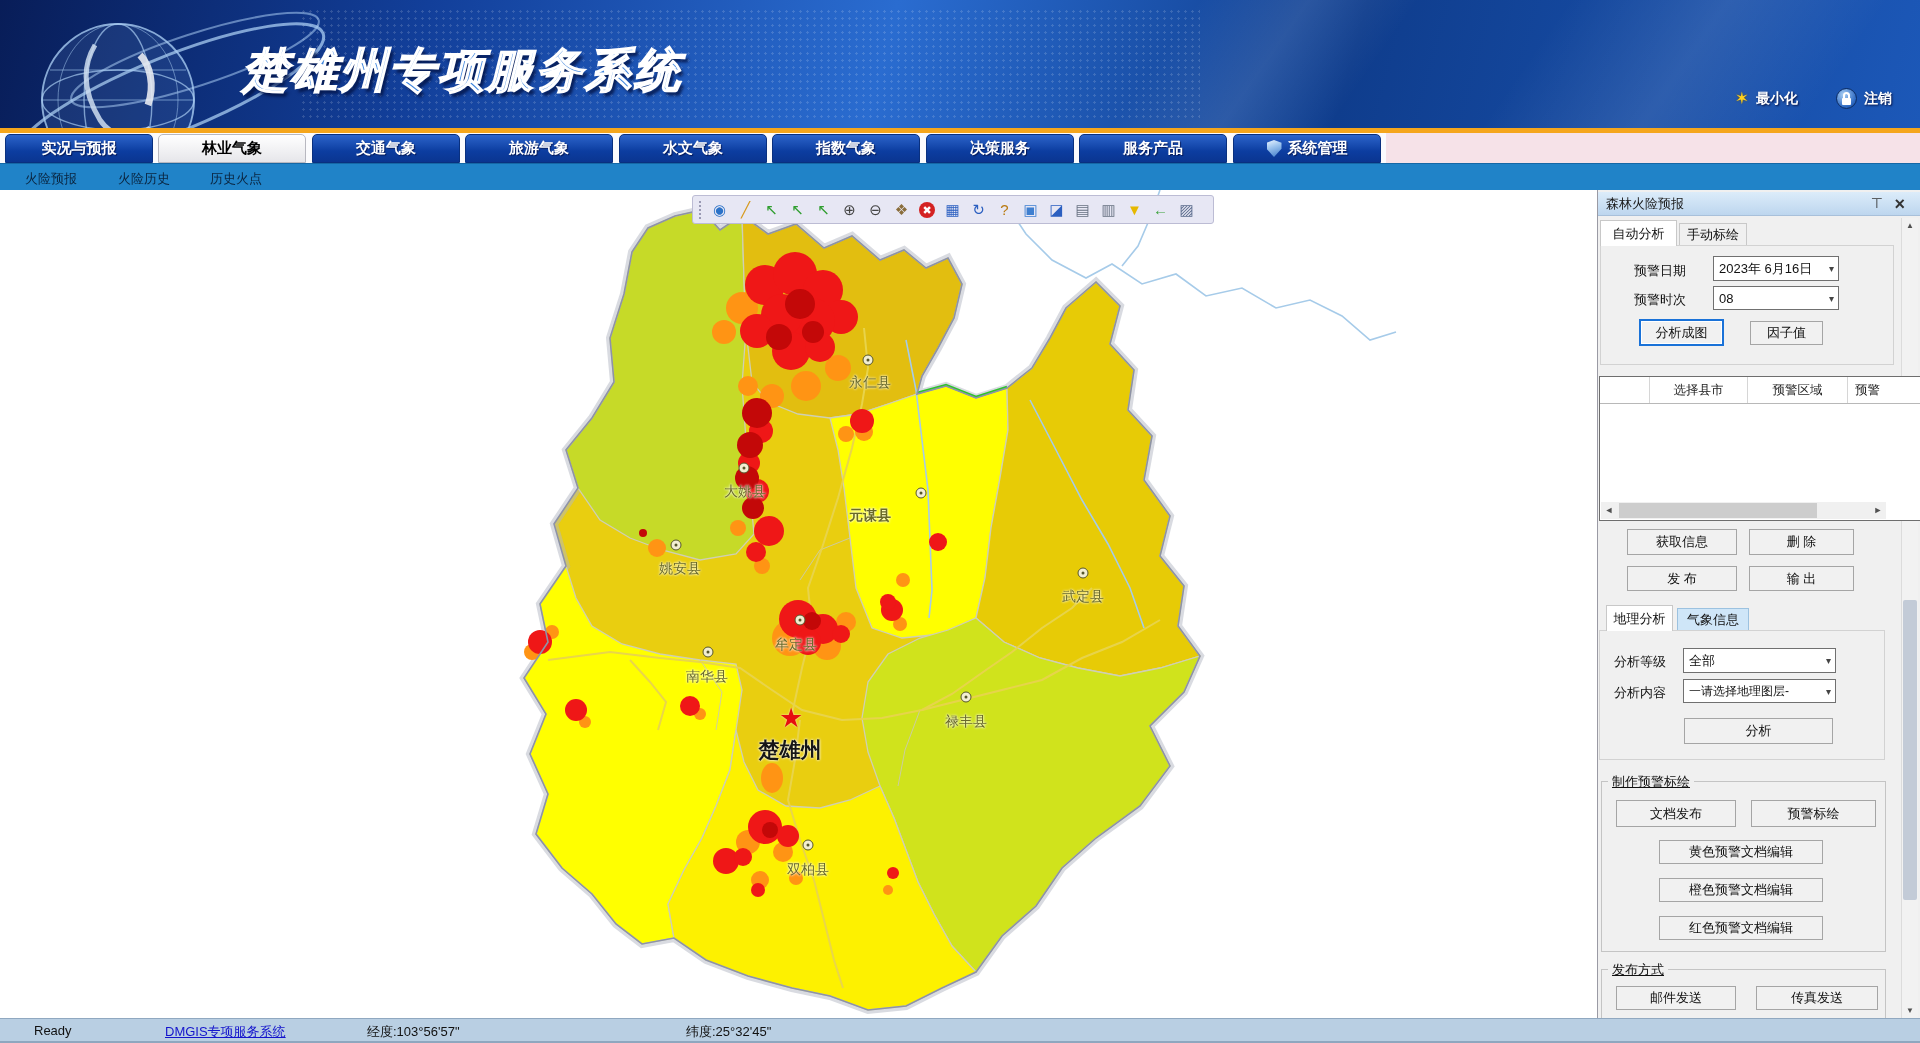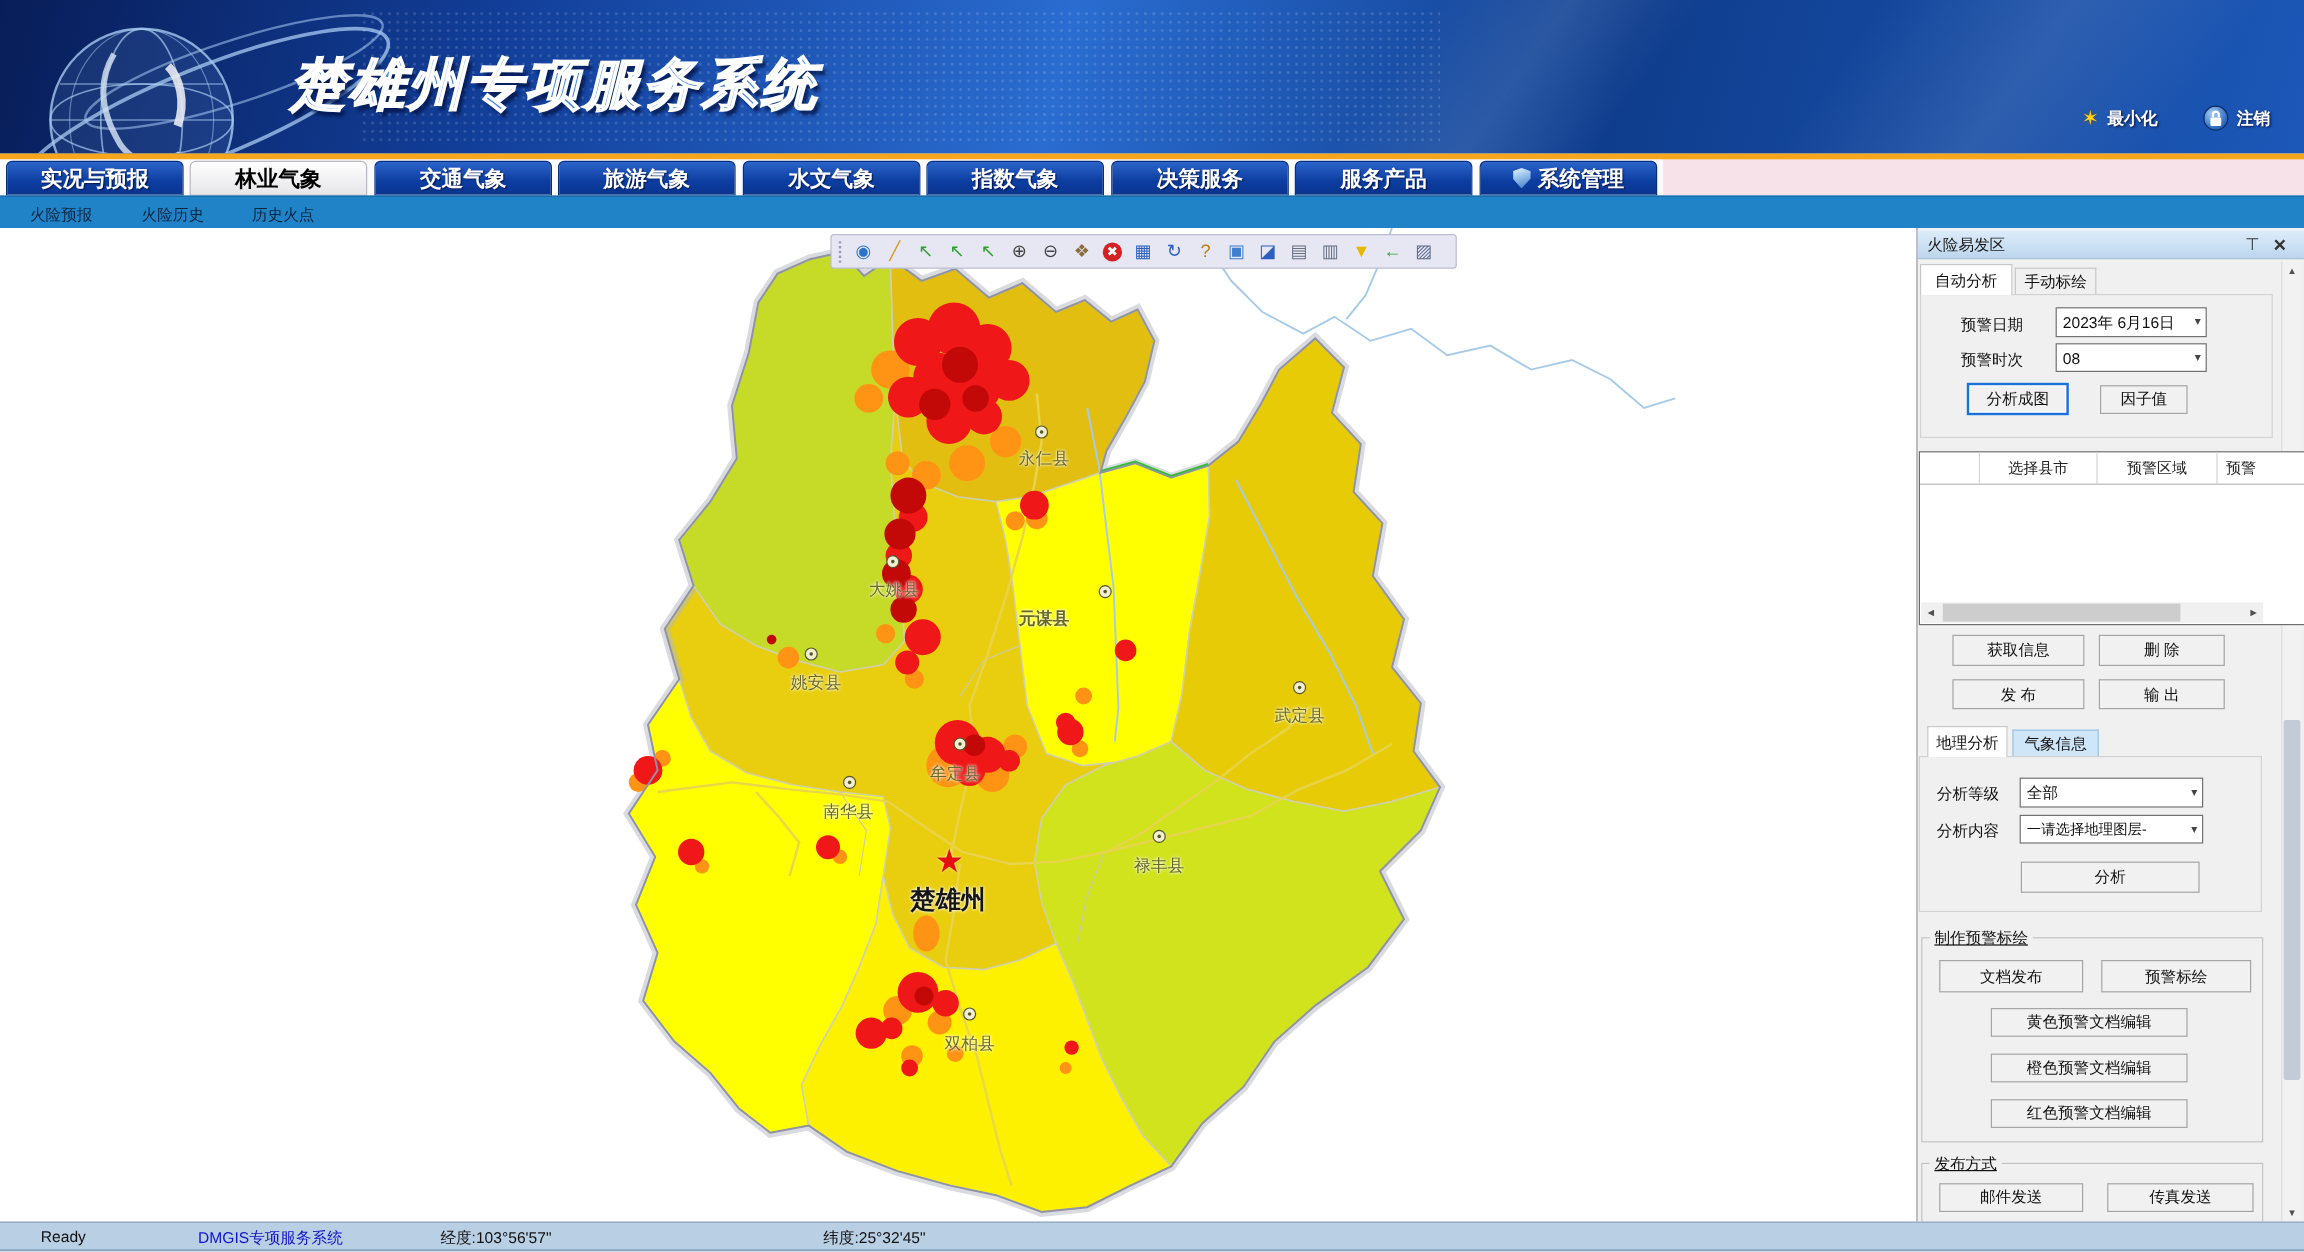--- a/index.html
+++ b/index.html
@@ -30,21 +30,21 @@
   .lock-body { position:absolute; left:5px; top:9px; width:9px; height:7px; background:#fff; border-radius:1px; }
 
   
   .orange-line { position:absolute; left:0; top:128px; width:1920px; height:5px; background:#f5a61c; }
 
   
   .tabs-row { position:absolute; left:0; top:133px; width:1920px; height:30px; background:#f6e2e8; }
   .tabs-strip { position:absolute; left:0; top:0; width:1386px; height:30px; background:#fbfbfd; }
   .tab { position:absolute; top:1px; width:148px; height:29px; border-radius:5px 5px 0 0;
     background:linear-gradient(#2c64ca,#0c3da0 60%,#0a3590); border:1px solid #09307f;
-    color:#fff; font-size:18px; font-weight:bold; display:flex; align-items:center; justify-content:center;
+    color:#fff; font-size:15px; font-weight:bold; display:flex; align-items:center; justify-content:center;
     gap:6px; cursor:pointer; text-shadow:1px 1px 1px rgba(0,0,40,.6); }
   .tab.active { background:linear-gradient(#ffffff,#e6e6ea); color:#000; border-color:#b8b8c0; text-shadow:none; }
   .shield-icon { width:15px; height:17px; display:inline-block;
     background:linear-gradient(160deg,#eaf4ff 0%,#9dc4ee 40%,#3a78c8 100%);
     clip-path:polygon(50% 0,100% 16%,100% 52%,50% 100%,0 52%,0 16%); }
 
   
   .subnav { position:absolute; left:0; top:163px; width:1920px; height:27px; background:#2083c8;
     border-top:1px solid #1568a6; }
   .subnav-item { position:absolute; top:6px; font-size:13px; color:#0a2540; cursor:pointer; }
@@ -119,21 +119,21 @@
   .harr.l { left:0; } .harr.r { right:0; }
   .hthumb { position:absolute; left:18px; top:1px; width:198px; height:15px; background:#cdcdcd; cursor:pointer; }
 
   .fs { position:absolute; border:1px solid #c4c4c4; }
   .fslabel { position:absolute; background:#f0f0f0; padding:0 4px; color:#111; z-index:2;text-decoration:underline; }
 
   
   .statusbar { position:absolute; left:0; top:1018px; width:1920px; height:25px; background:#b9cfe3;
     border-top:1px solid #90a8c0; border-bottom:2px solid #8fa7bf; }
   .sb-item { position:absolute; top:4px; font-size:13px; color:#111; }
-  .sb-link { color:#1414cc; }
+  .sb-link { color:#1414cc;text-decoration:underline; }
 </style>
 </head>
 <body>
 
 <div class="screen">
 
   <header class="hdr">
     <div class="hdr-streak1"></div>
     <div class="hdr-streak2"></div>
     <div class="hdr-dots"></div>
@@ -364,21 +364,21 @@
           <span class="tbi" style="color: rgb(102, 112, 128);">▥</span>
           <span class="tbi" style="color: rgb(230, 184, 0);">▼</span>
           <span class="tbi" style="color: rgb(58, 162, 58);">←</span>
           <span class="tbi" style="color: rgb(90, 107, 140);">▨</span>
         </span>
     </div>
   </main>
 
   <aside class="panel">
     <div class="ptitle">
-      <span>火险易发区</span>
+      <span>森林火险预报</span>
       <span class="pin">⊤</span>
       <span class="pclose">×</span>
     </div>
     <div class="vscroll">
       <span class="sarr up">▲</span>
       <span class="sthumb"></span>
       <span class="sarr dn">▼</span>
     </div>
 
     <div class="ptab active" style="left:2px;top:30px;width:77px;height:26px">自动分析</div>

